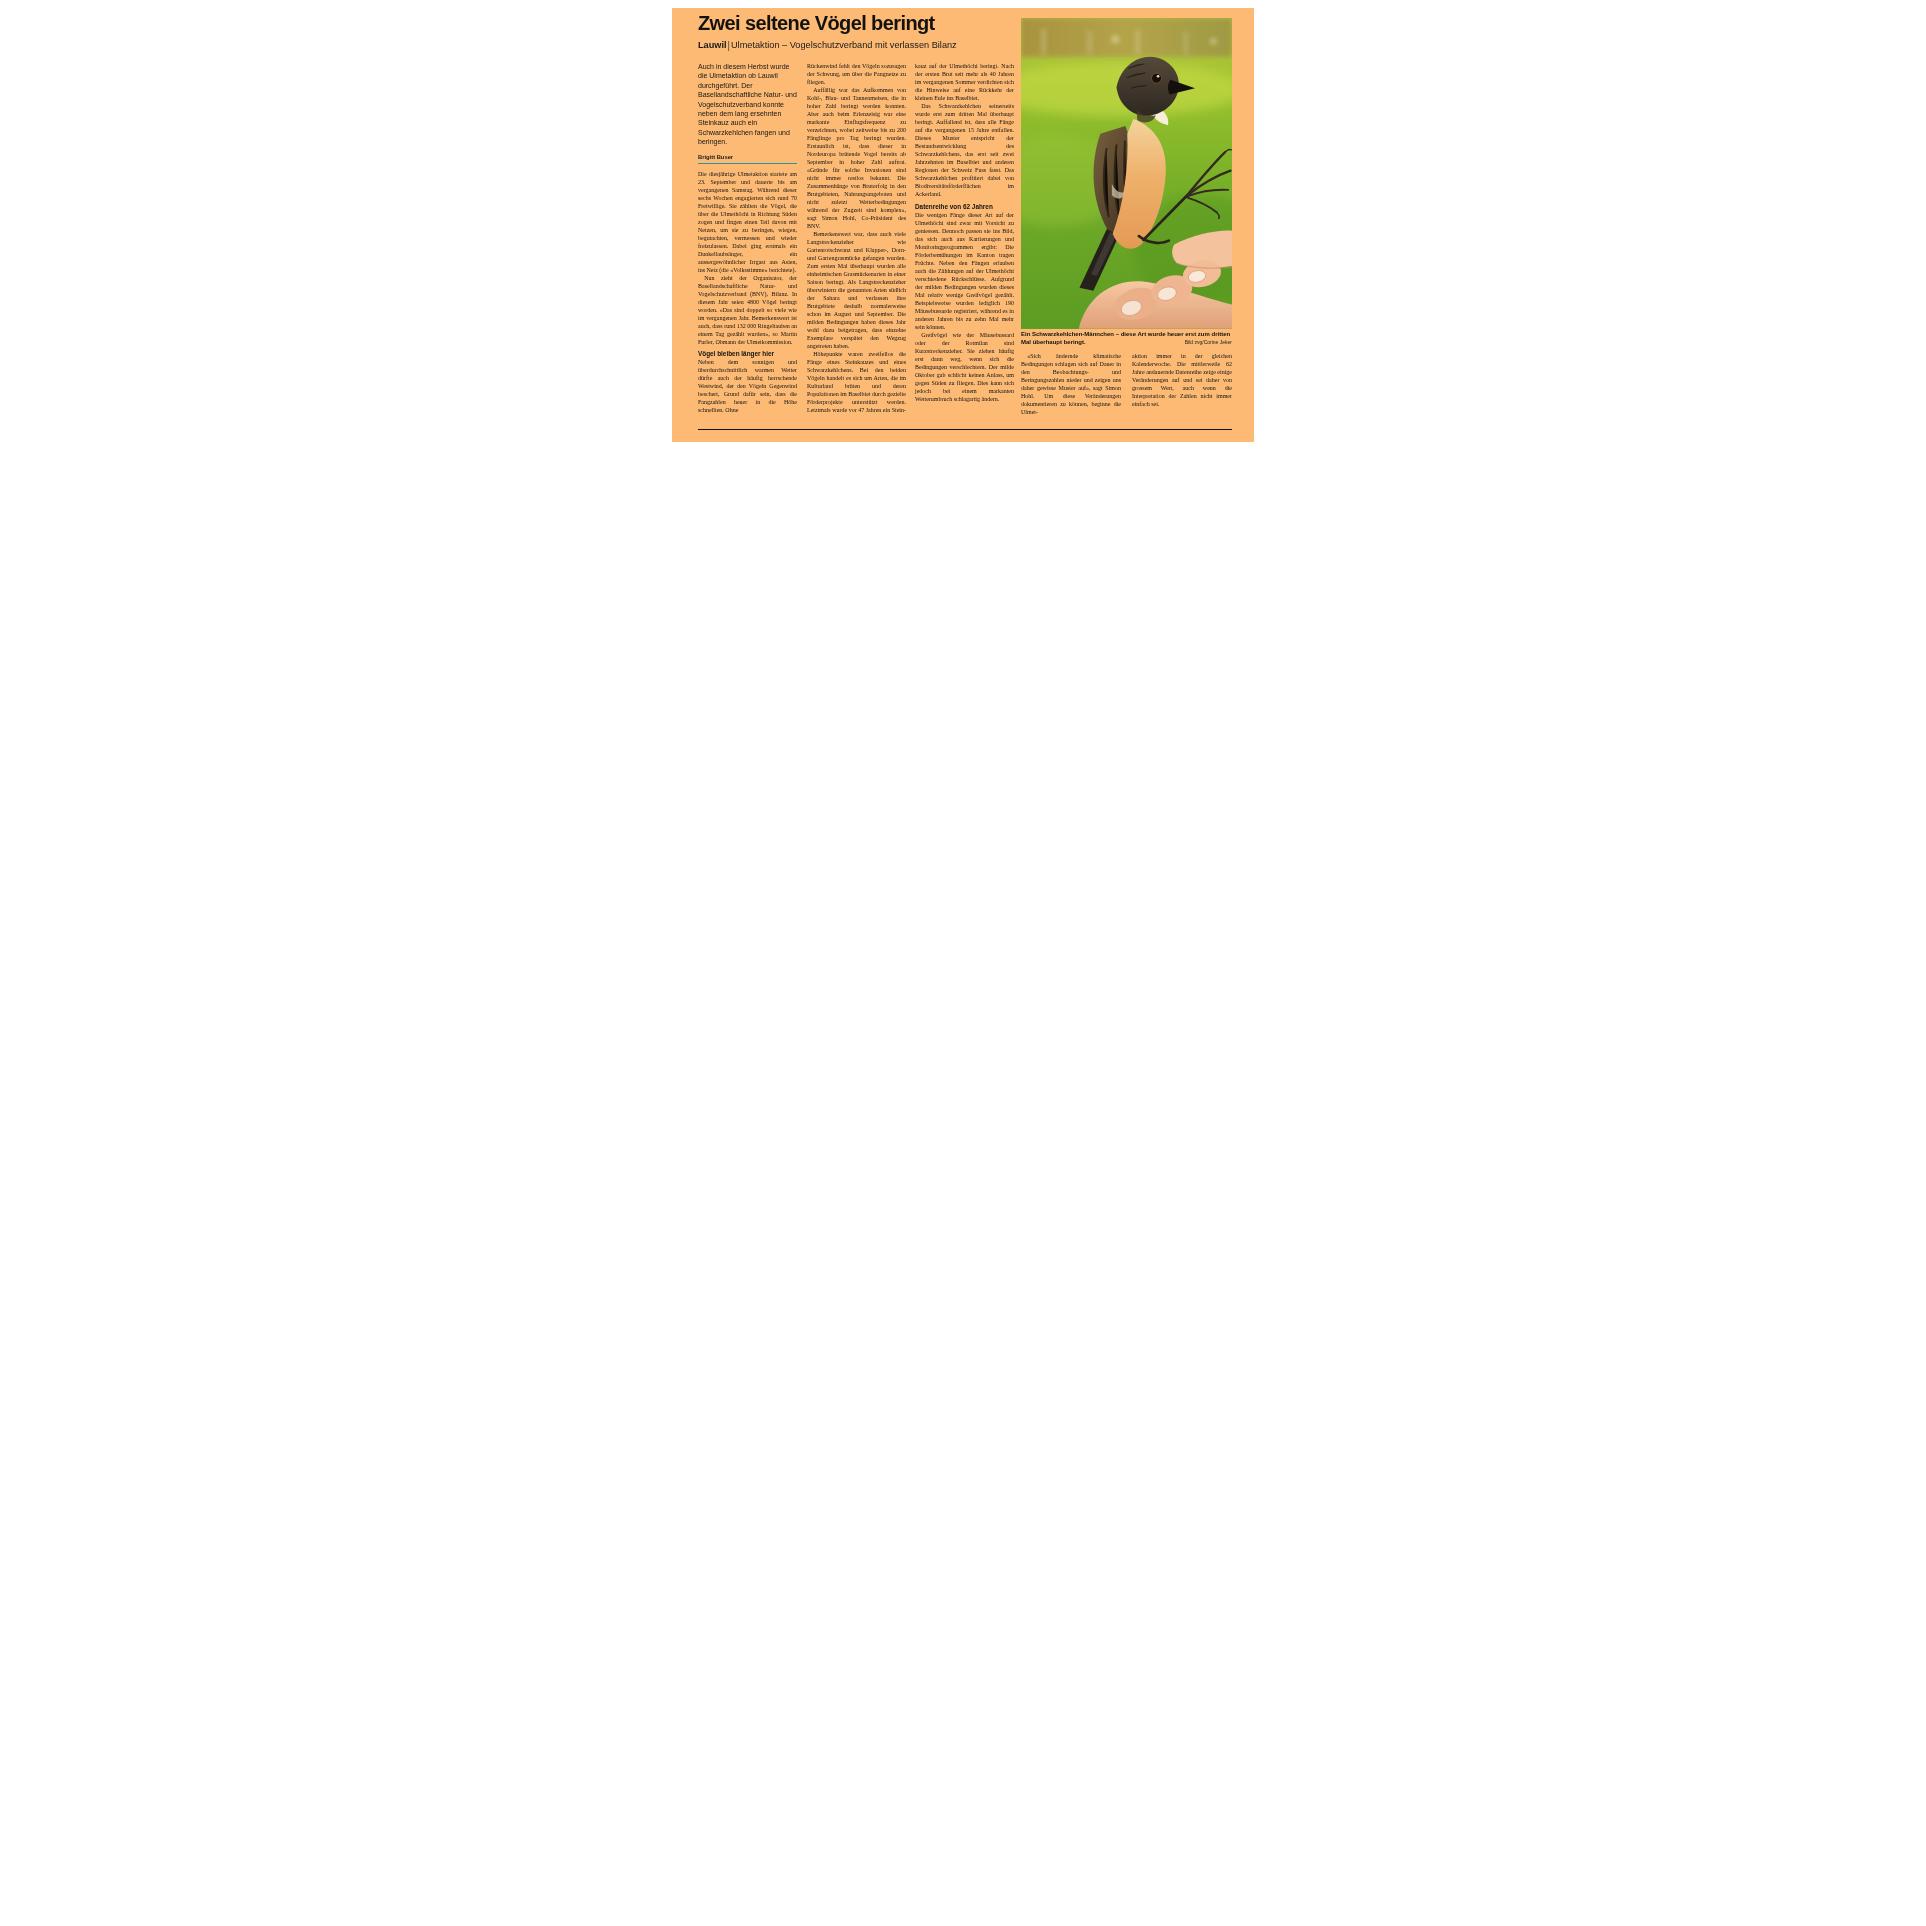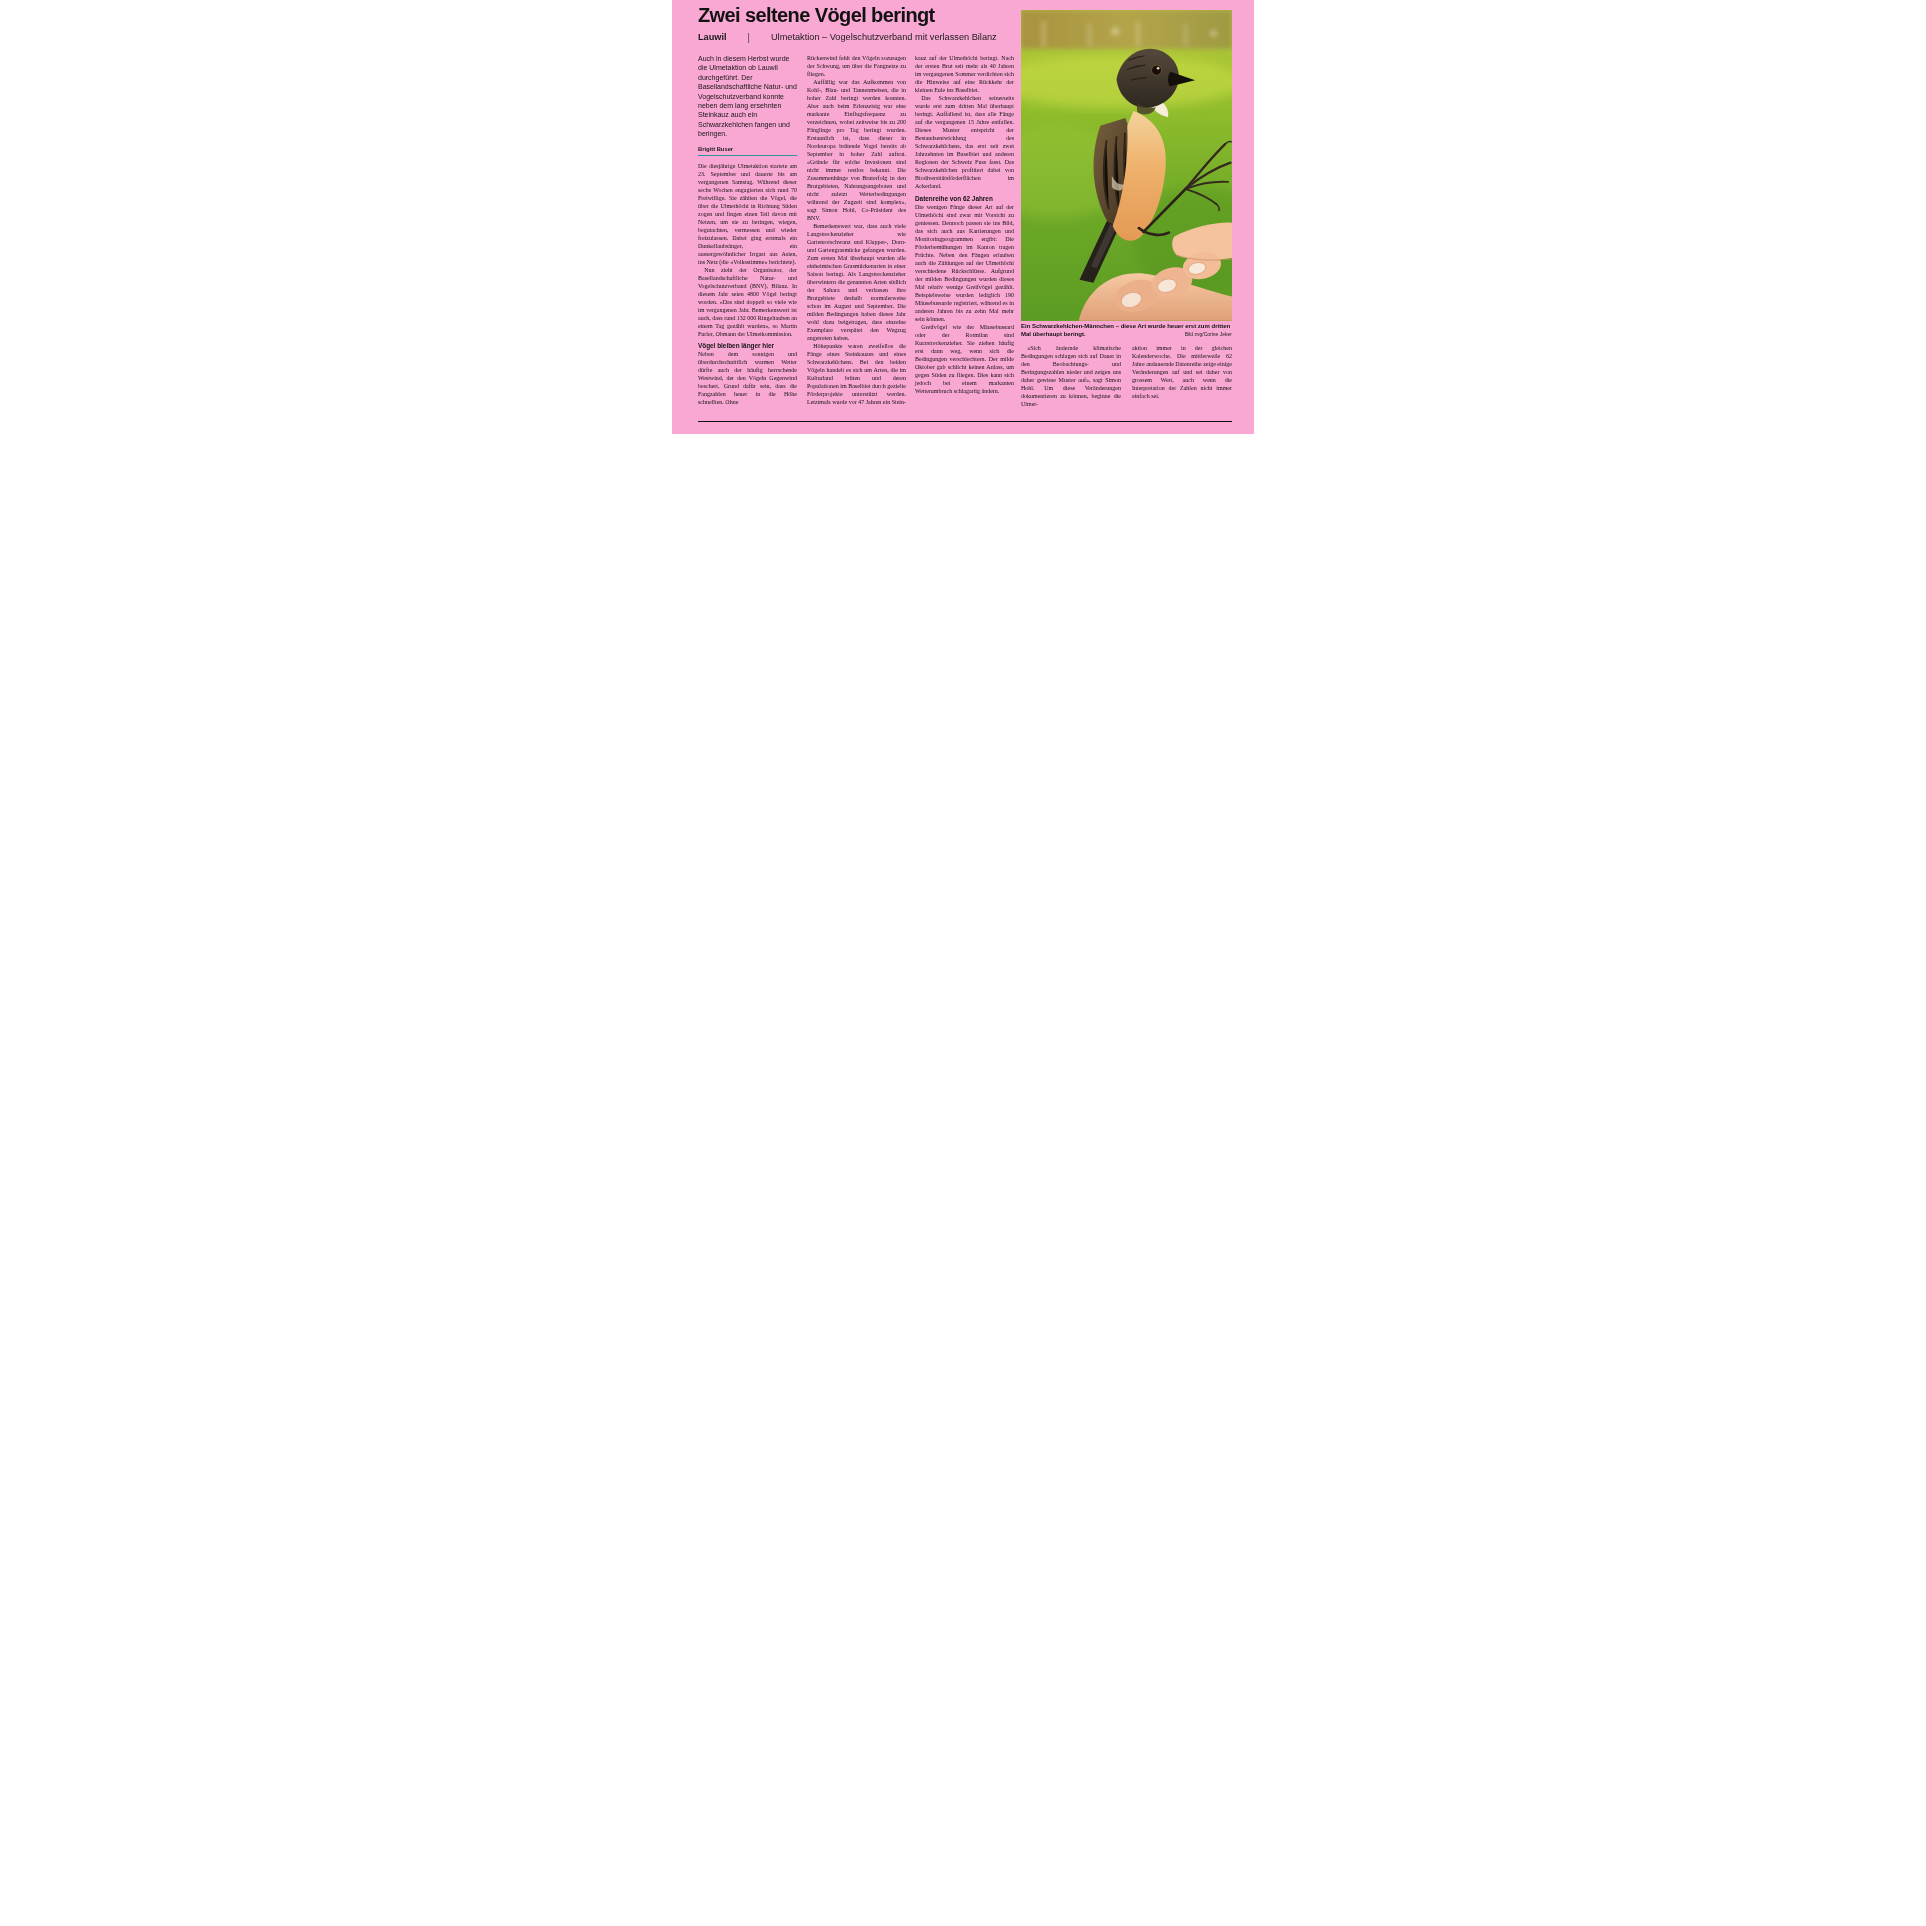--- a/index.html
+++ b/index.html
@@ -1,28 +1,28 @@
 <!DOCTYPE html>
 <html lang="de" style="--accent: #2b93a2;font-size:6.2px"><head>
 <meta charset="utf-8">
 <style>
   html,body{margin:0;padding:0;background:#ffffff;}
   .page{
-    position:relative;width:582px;height:434px;margin:0 auto;
-    background:#f9a8d4;overflow:hidden;
+    position:relative;width:582px;height:434px;margin:8px auto;
+    background:#fdba74;overflow:hidden;
     font-family:"Liberation Sans",sans-serif;color:#121212;
   }
   
   .masthead{position:absolute;left:26px;top:4.6px;width:320px;}
   h1.title{
     margin:0;font-size:20px;line-height:1.02;font-weight:bold;
     letter-spacing:-0.6px;color:#121212;
   }
   .subtitle-row{
-    margin-top:7px;display:flex;align-items:flex-start;gap:21px;
+    margin-top:7px;display:flex;align-items:flex-start;gap:1px;
     font-size:9.2px;line-height:1.2;color:#1a1a1a;white-space:nowrap;
   }
   .kicker{font-weight:bold;}
   .kicker-sep{font-weight:300;color:#444;transform:scaleY(1.25);display:inline-block;}
   
   .col{position:absolute;top:54px;width:99px;}
   .col.c1{left:26px;}
   .col.c2{left:135px;}
   .col.c3{left:243px;}
   .bcol{position:absolute;top:344px;width:100px;}

